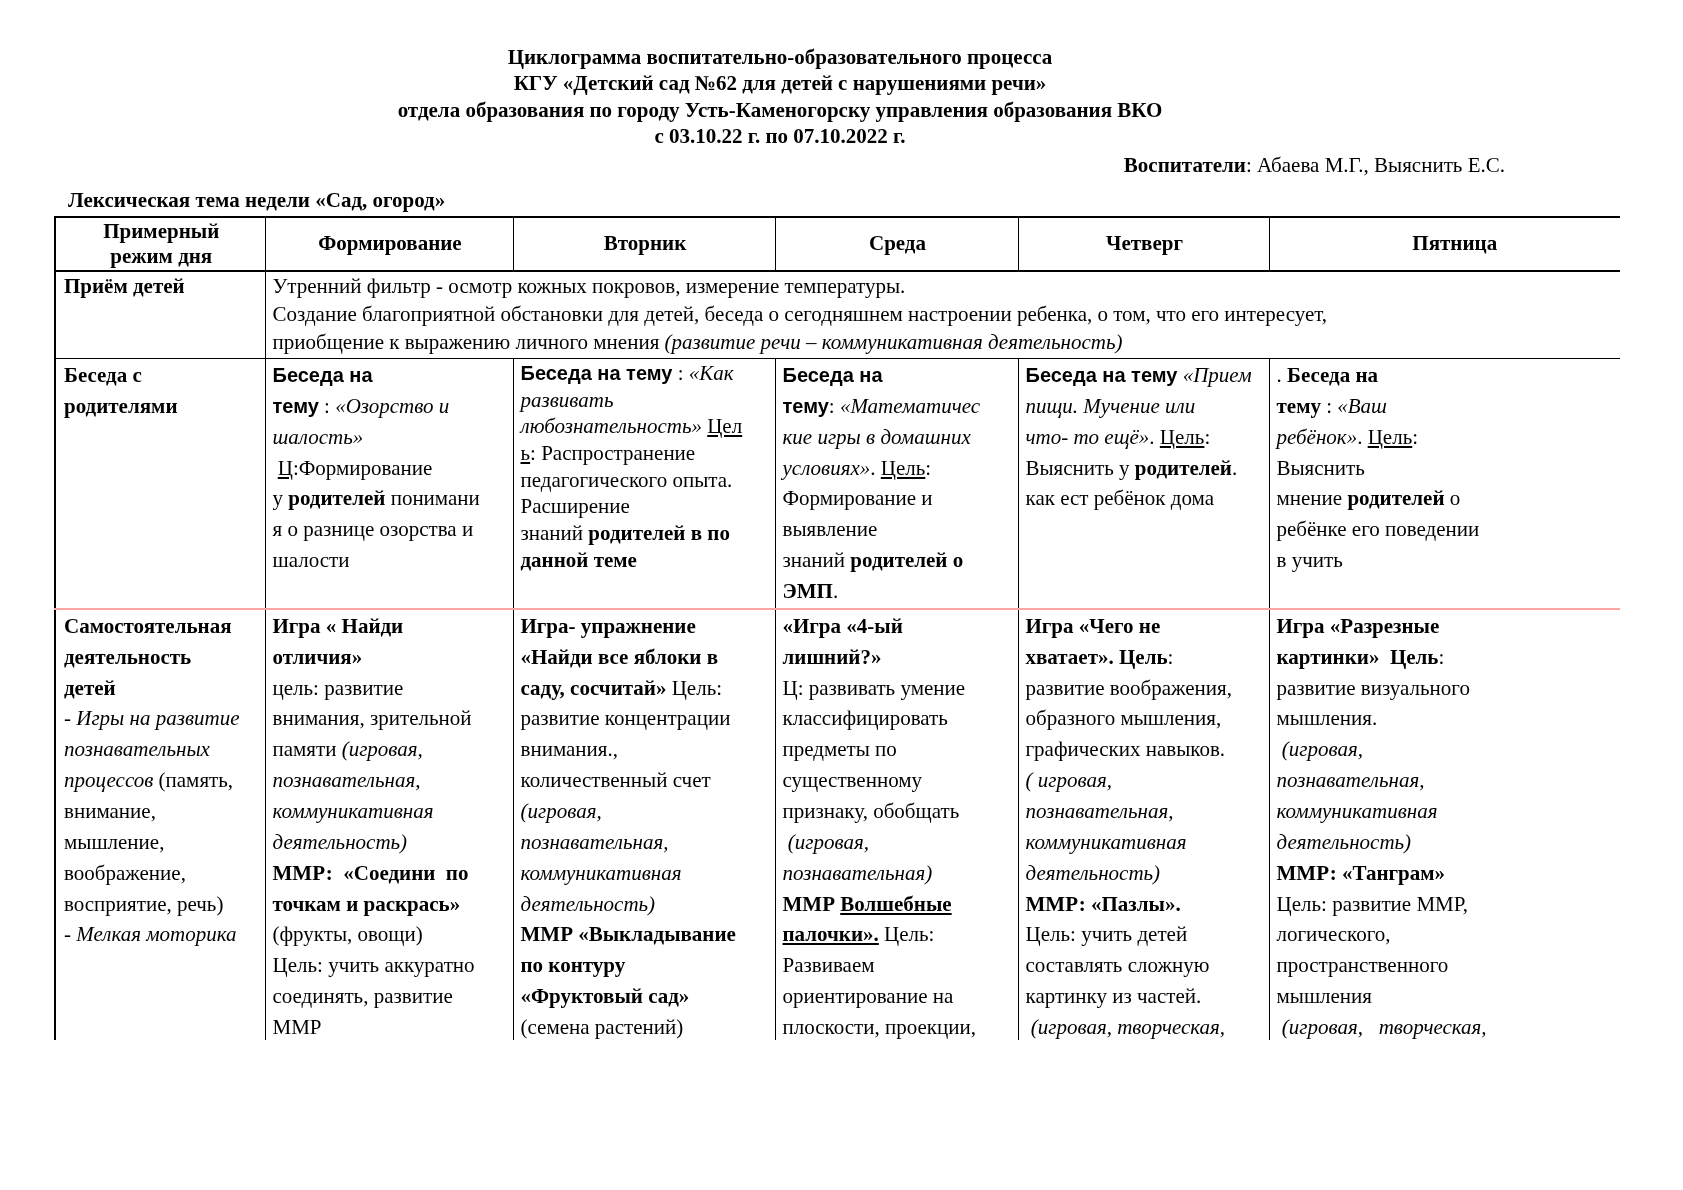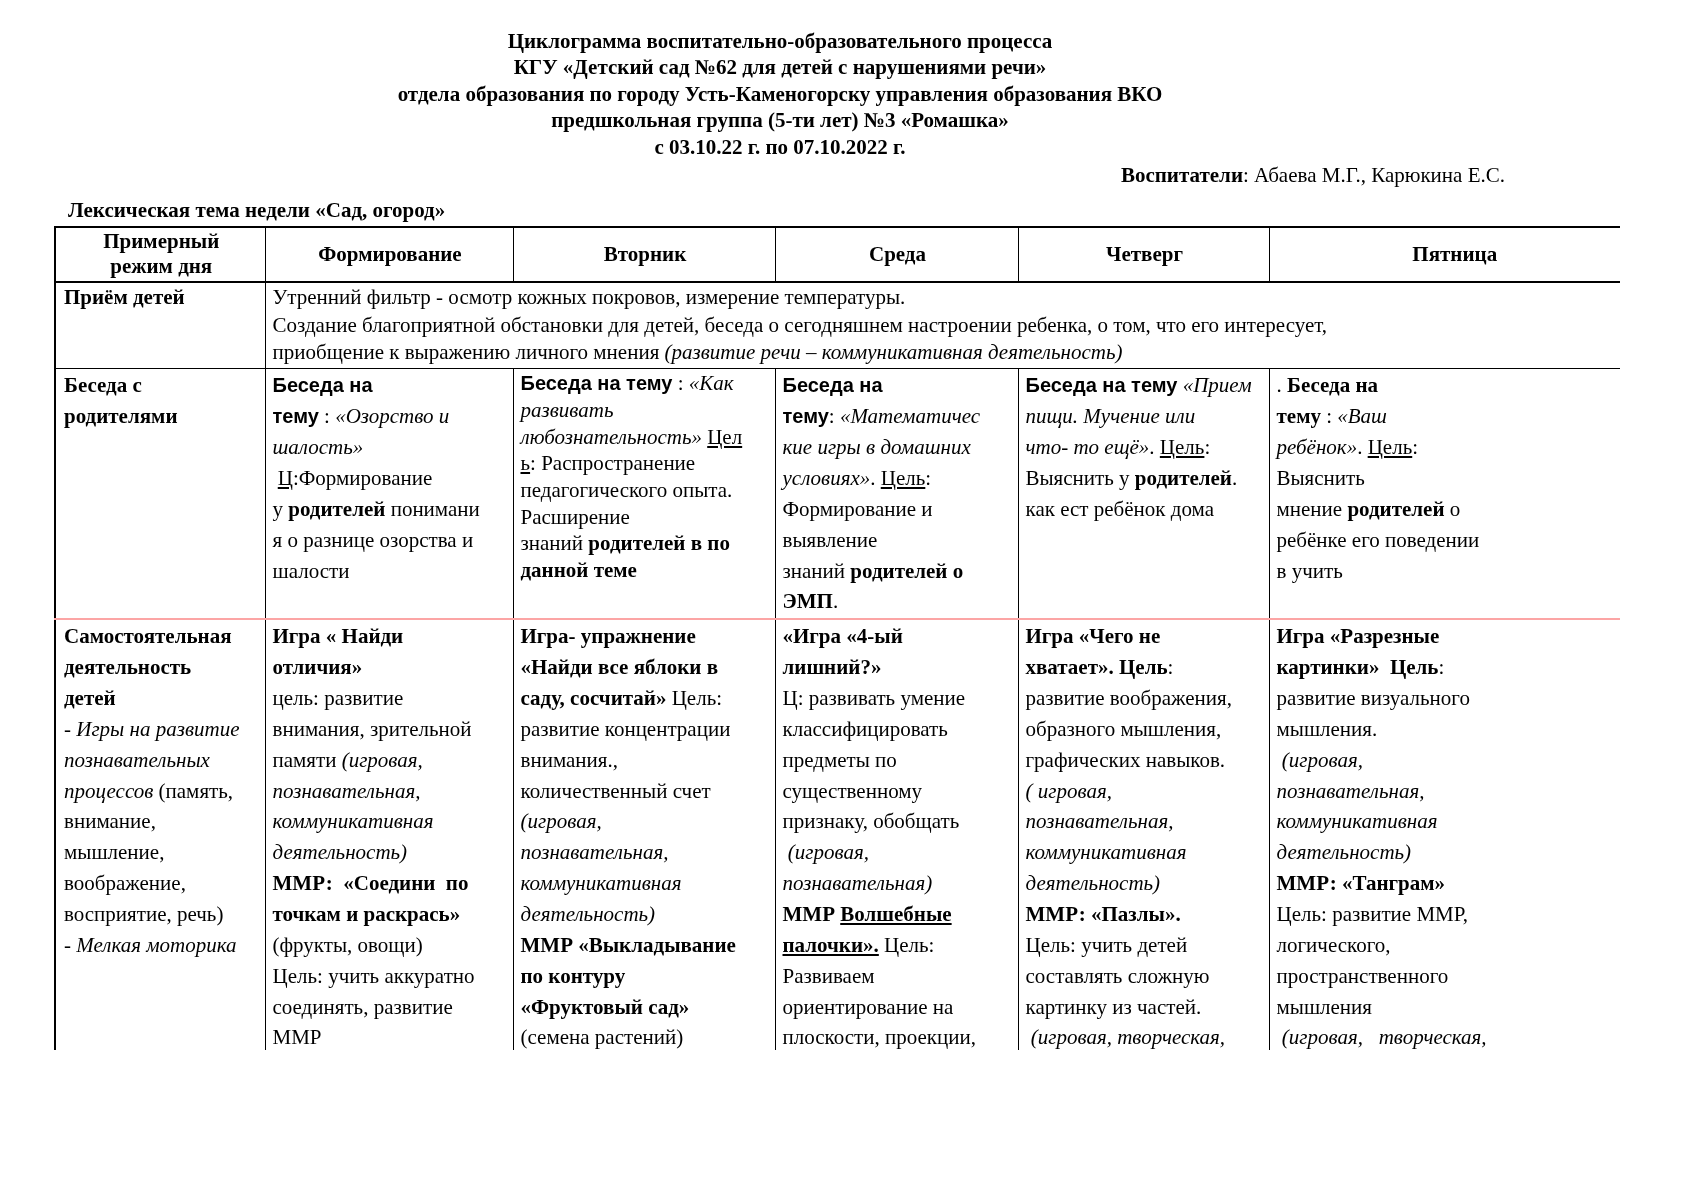--- a/index.html
+++ b/index.html
@@ -3,21 +3,21 @@
 <meta charset="utf-8">
 <style>
   * { box-sizing: border-box; margin: 0; padding: 0; }
   html, body {
     width: 1683px; height: 1190px;
     overflow: hidden;
     background: #ffffff;
     color: #000000;
     font-family: "Liberation Serif", "DejaVu Serif", serif;
   }
-  .page { padding-top: 28px; }
+  .page { padding-top: 44px; }
 
   .title-block {
     width: 1450px; margin-left: 55px;
     text-align: center;
     font-weight: bold;
     font-size: 21px;
     line-height: 1.26;
   }
   .teachers {
     width: 1450px; margin-left: 55px;
@@ -77,25 +77,24 @@
 </style>
 </head>
 <body>
 
 <div class="page">
 
   <div class="title-block">
     <div>Циклограмма воспитательно-образовательного процесса</div>
     <div>КГУ «Детский сад №62 для детей с нарушениями речи»</div>
     <div>отдела образования по городу Усть-Каменогорску управления образования ВКО</div>
-    <div>предшкольная  группа (5-ти лет) №3 «Ромашка»</div>
     <div>с 03.10.22 г. по 07.10.2022 г.</div>
   </div>
 
-  <div class="teachers"><span class="lbl">Воспитатели</span><span>: Абаева М.Г., Карюкина Е.С.</span></div>
+  <div class="teachers"><span class="lbl">Воспитатели</span><span>: Абаева М.Г., Выяснить Е.С.</span></div>
 
   <div class="week-theme">Лексическая тема недели  «Сад, огород»</div>
 
   <div class="table-wrap">
     <table>
       <colgroup>
         <col style="width:210px">
         <col style="width:248px">
         <col style="width:262px">
         <col style="width:243px">

